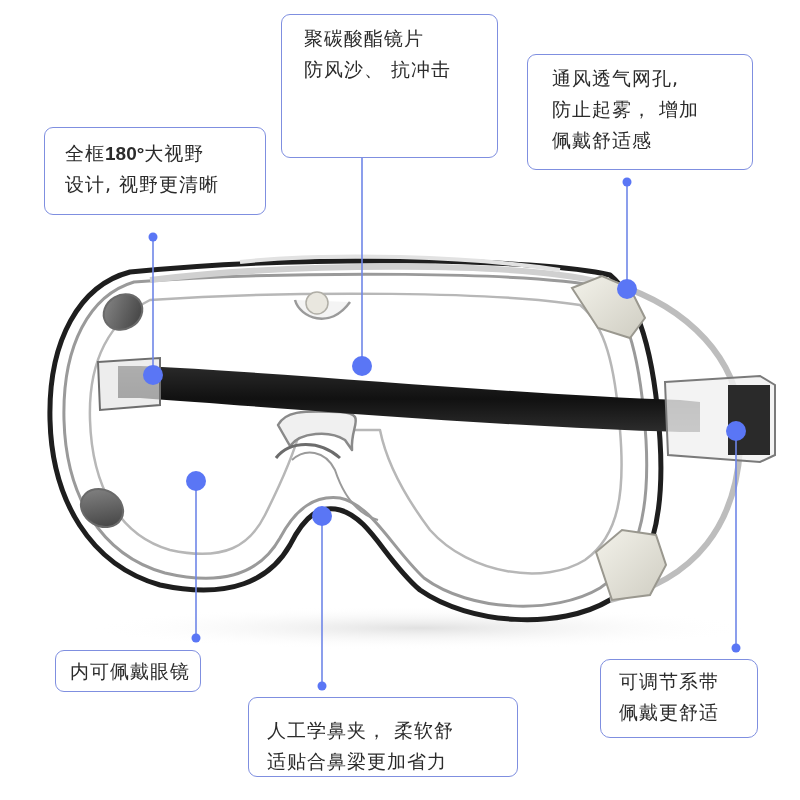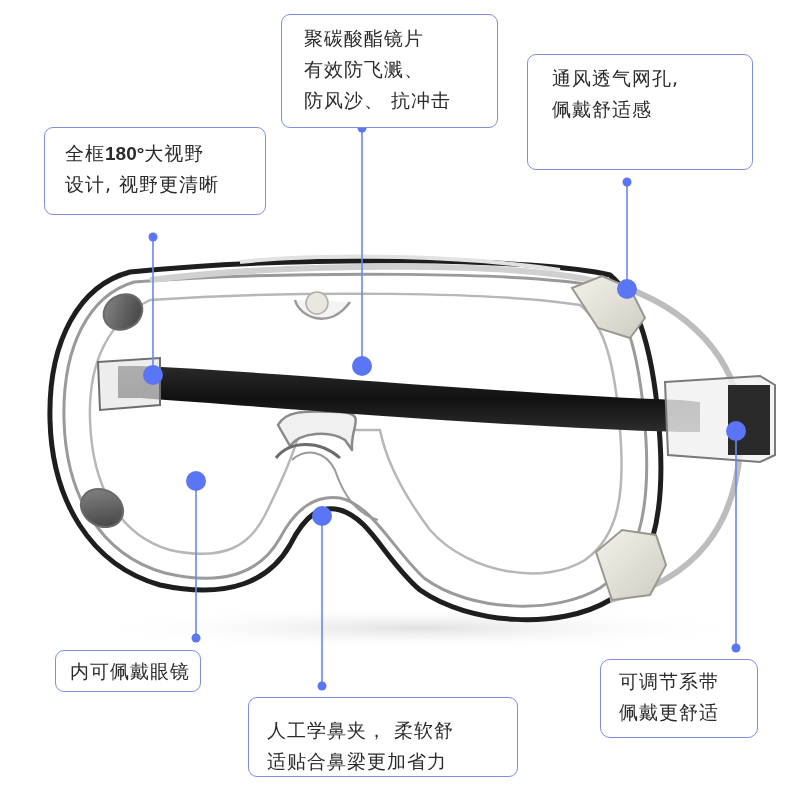--- a/index.html
+++ b/index.html
@@ -15,21 +15,21 @@
       font-size: 19px;
       line-height: 31px;
       color: #2b2b2b;
       padding: 4px 0 4px 0;
       letter-spacing: 1px;
       white-space: nowrap;
     }
     .callout .line { display: block; text-align: left; }
     .callout b { font-weight: bold; font-family: "Liberation Sans", sans-serif; letter-spacing: 0; }
     .c-fov  { left: 44px;  top: 127px; width: 222px; height: 88px; padding: 10px 0 0 20px; }
-    .c-lens { left: 281px; top: 14px;  width: 217px; height: 114px; padding: 8px 0 0 22px; }
+    .c-lens { left: 281px; top: 14px;  width: 217px; height: 144px; padding: 8px 0 0 22px; }
     .c-vent { left: 527px; top: 54px;  width: 226px; height: 116px; padding: 8px 0 0 24px; border-radius: 9px; }
     .c-glasses { left: 55px; top: 650px; width: 146px; height: 42px; padding: 4px 0 0 14px; line-height: 32px; }
     .c-nose { left: 248px; top: 697px; width: 270px; height: 80px; padding: 17px 0 0 18px; }
     .c-strap { left: 600px; top: 659px; width: 158px; height: 79px; padding: 6px 0 0 18px; border-radius: 10px; }
   </style>
 </head>
 <body>
 
 <div class="stage">
 
@@ -116,26 +116,26 @@
     </g>
   </svg>
 
   <div class="callout c-fov">
     <span class="line"><span>全框</span><b>180°</b><span>大视野</span></span>
     <span class="line">设计, 视野更清晰</span>
   </div>
 
   <div class="callout c-lens">
     <span class="line">聚碳酸酯镜片</span>
-    <span class="line">有效防飞溅、</span>
     <span class="line">防风沙、 抗冲击</span>
   </div>
 
   <div class="callout c-vent">
     <span class="line">通风透气网孔,</span>
+    <span class="line">防止起雾， 增加</span>
     <span class="line">佩戴舒适感</span>
   </div>
 
   <div class="callout c-glasses">
     <span class="line">内可佩戴眼镜</span>
   </div>
 
   <div class="callout c-nose">
     <span class="line">人工学鼻夹， 柔软舒</span>
     <span class="line">适贴合鼻梁更加省力</span>

